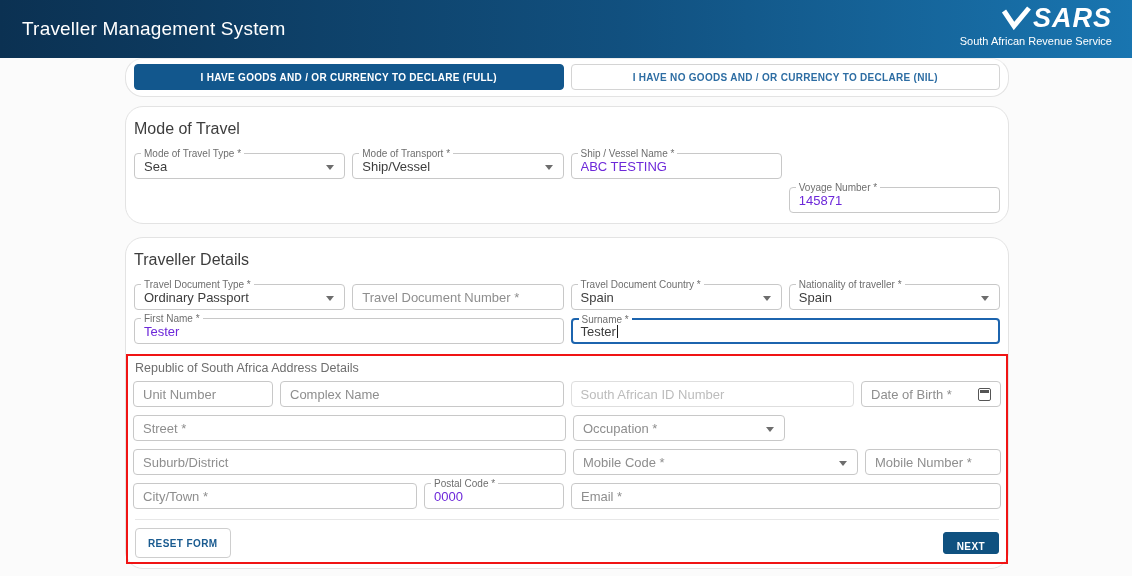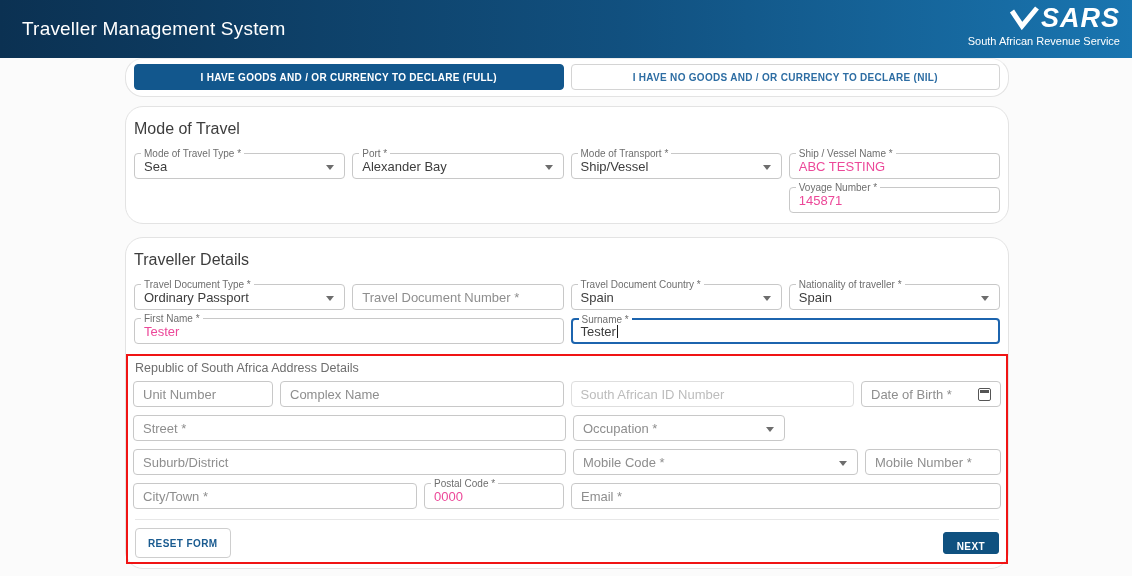--- a/index.html
+++ b/index.html
@@ -8,21 +8,21 @@
     overflow:hidden; background:#fbfbfb; position:relative;
     font-family:"Liberation Sans", sans-serif;
   }
   
   .app-header {
     height:58px; padding:0 8px 0 22px; position:relative;
     background:linear-gradient(90deg,#0b3152 0%,#11507f 55%,#1975b0 100%);
     display:flex; align-items:center;
   }
   .app-header h1 { color:#fff; font-size:19px; font-weight:500; letter-spacing:.2px; }
-  .logo { position:absolute; right:12px; top:2px; text-align:right; color:#fff; }
+  .logo { position:absolute; right:20px; top:2px; text-align:right; color:#fff; }
   .logo-row { display:flex; align-items:center; justify-content:flex-end; gap:2px; }
   .brand { font-size:27px; font-weight:bold; font-style:italic; letter-spacing:1px; line-height:32px; }
   .brand-sub { font-size:11px; margin-top:1px; }
   
   main { width:884px; margin-left:125px; }
   .card { background:#fff; border:1px solid #e3e3e3; border-radius:18px; padding:0 8px 4px; }
   .toggle-card { padding:5px 8px 6px; display:flex; gap:7px; border-top-color:#eee; }
   .mot-card { margin-top:9px; padding-bottom:10px; }
   .trav-card { margin-top:13px; }
   .toggle {
@@ -40,21 +40,21 @@
   .field {
     position:relative; height:26px; border:1px solid #c8c8c8; border-radius:4px;
     background:#fff; display:flex; align-items:center; padding:0 9px;
   }
   .flabel {
     position:absolute; top:-6px; left:6px; background:#fff; padding:0 3px;
     font-size:10px; line-height:11px; color:#6e6e6e; white-space:nowrap;
   }
   .field input {
     width:100%; border:0; outline:0; background:transparent;
-    font-family:"Liberation Sans",sans-serif; font-size:13px; color:#ec4899;
+    font-family:"Liberation Sans",sans-serif; font-size:13px; color:#6d28d9;
   }
   .field input::placeholder { color:#8e8e8e; opacity:1; }
   .field .value { font-size:13px; color:#3d3d3d; white-space:nowrap; }
   .field .value.ph { color:#8e8e8e; }
   .field.select { padding-right:24px; }
   .caret {
     position:absolute; right:10px; top:11px; width:0; height:0;
     border-left:4px solid transparent; border-right:4px solid transparent;
     border-top:5px solid #6d6d6d;
   }
@@ -110,25 +110,20 @@
 
   <section class="card mot-card">
     <h2 class="sec-title">Mode of Travel</h2>
     <div class="grid4 first-row">
       <div class="field select">
         <span class="flabel">Mode of Travel Type *</span>
         <span class="value">Sea</span>
         <span class="caret"></span>
       </div>
       <div class="field select">
-        <span class="flabel">Port *</span>
-        <span class="value">Alexander Bay</span>
-        <span class="caret"></span>
-      </div>
-      <div class="field select">
         <span class="flabel">Mode of Transport *</span>
         <span class="value">Ship/Vessel</span>
         <span class="caret"></span>
       </div>
       <div class="field">
         <span class="flabel">Ship / Vessel Name *</span>
         <input value="ABC TESTING" style="">
       </div>
     </div>
     <div class="grid4">

